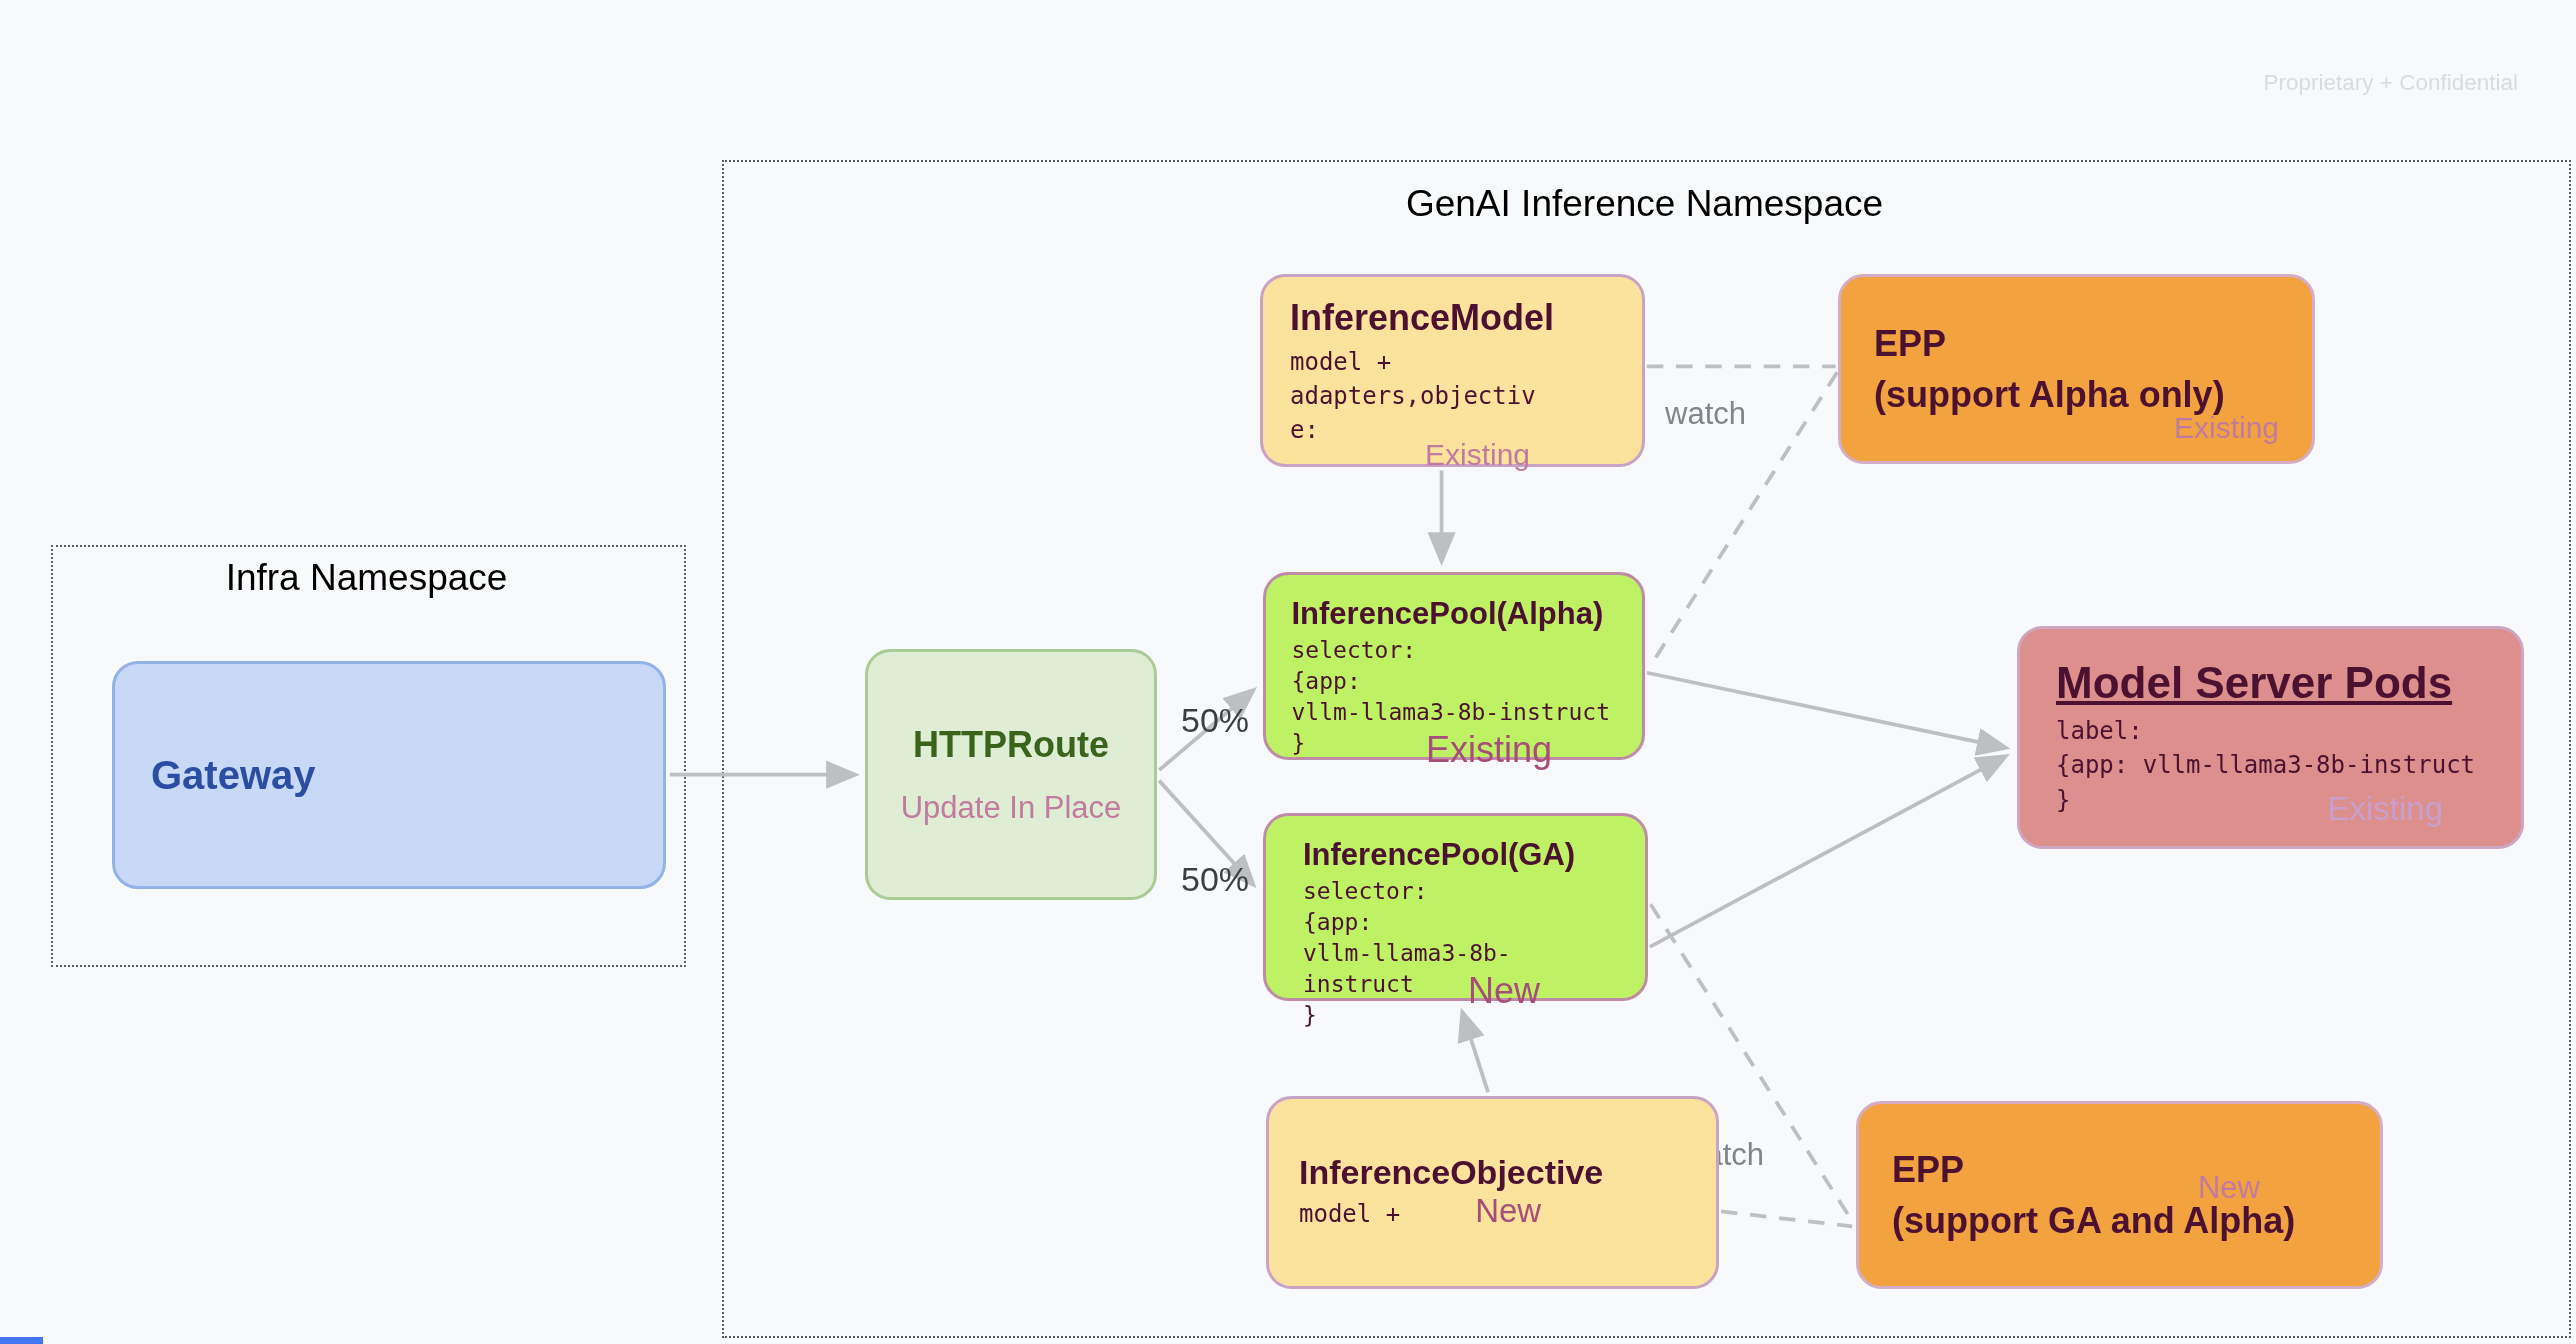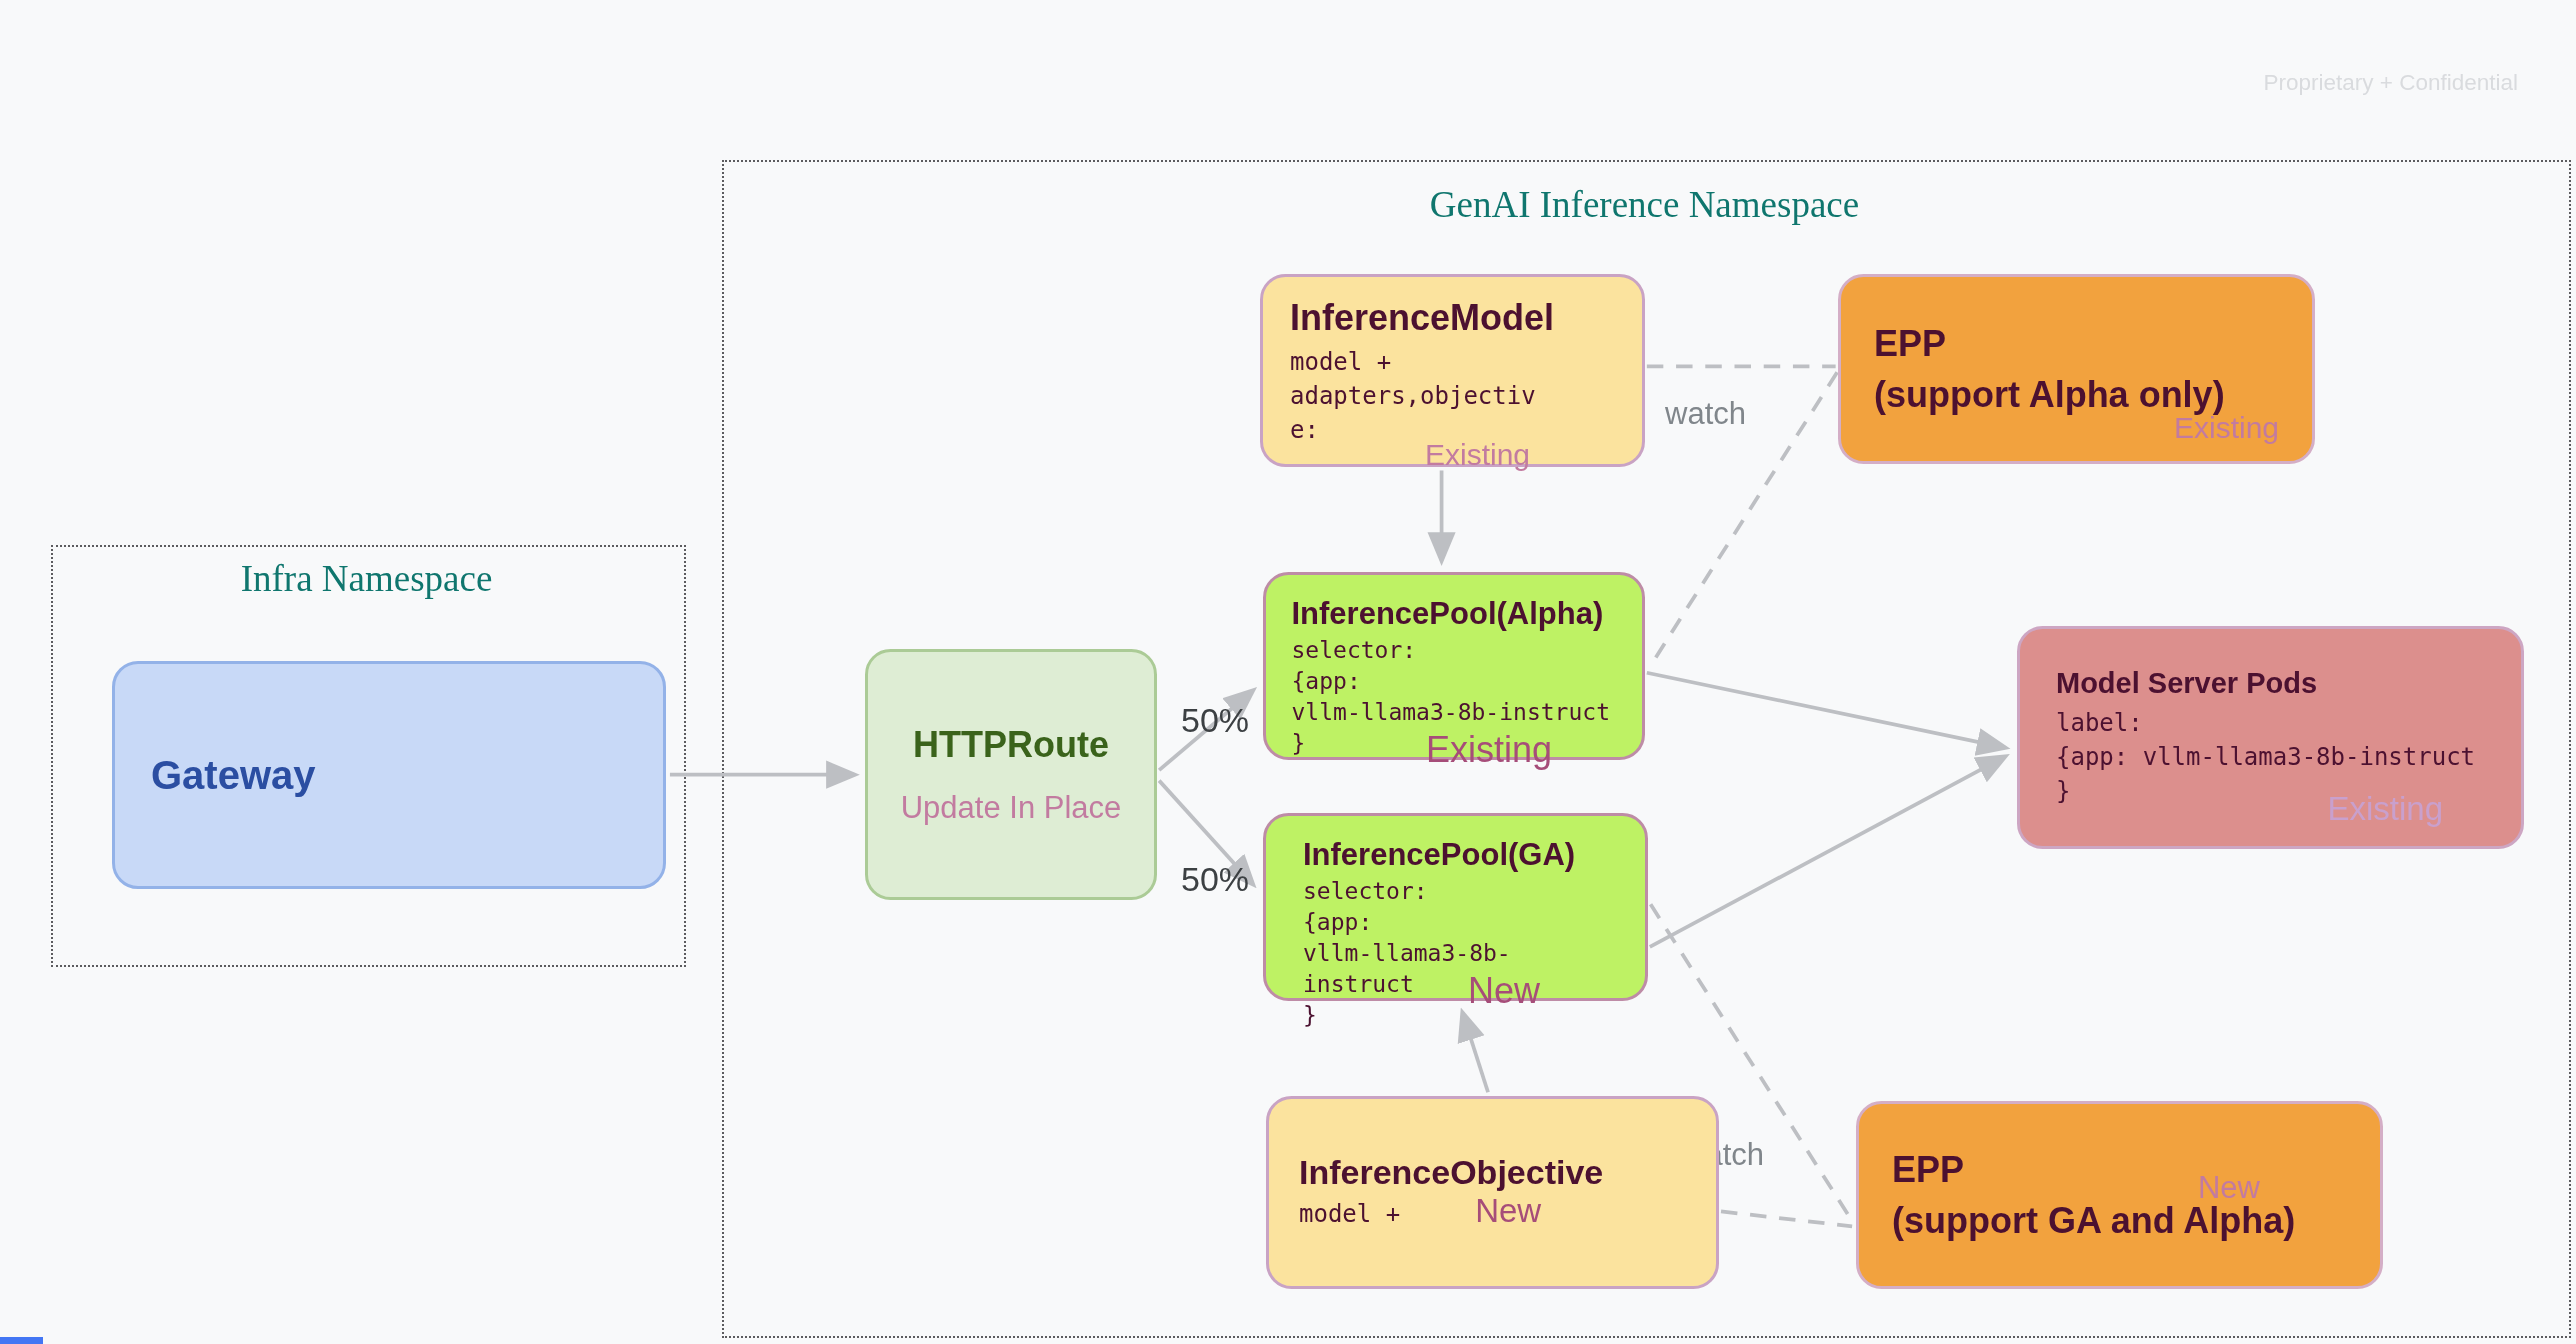--- a/index.html
+++ b/index.html
@@ -1,20 +1,20 @@
 <!DOCTYPE html>
 <html style="font-size:12px"><head>
 <meta charset="utf-8">
 <style>
   html,body{margin:0;padding:0;background:#F8F9FA;}
   #canvas{position:relative;width:2576px;height:1344px;background:#F8F9FA;overflow:hidden;
           font-family:"Liberation Sans",sans-serif;}
   svg.wires{position:absolute;left:0;top:0;z-index:1;}
   .ns{position:absolute;border:2.2px dotted #5B5B5E;z-index:0;}
-  .ns-title{position:absolute;text-align:center;font-size:37px;color:#0f766e;z-index:2;font-family:Liberation Serif, serif;}
+  .ns-title{position:absolute;text-align:center;font-size:37px;color:#000000;z-index:2;}
   .node{position:absolute;box-sizing:border-box;border-radius:25.5px;z-index:3;}
   .yellow{background:#FBE39E;border:3px solid #C9A3C4;}
   .pink{background:#bef264;border:3px solid #BE8CA6;}
   .orange{background:#F2A23E;border:3px solid #D4AEC6;}
   .salmon{background:#DC8F8D;border:3px solid #CDA6C3;}
   .green{background:#DEEDD4;border:3px solid #ABCB96;}
   .blue{background:#C8D9F7;border:3px solid #93B2E8;}
   .node-title{font-weight:bold;color:#4C1130;}
   .code{font-family:"DejaVu Sans Mono","Liberation Mono",monospace;color:#4C1130;
         white-space:pre-line;font-size:24px;line-height:1.42;margin-top:6px;}
@@ -37,21 +37,21 @@
   #n-imodel .node-title{font-size:36px;}
   #n-epp-a{left:1838px;top:274px;width:477px;height:190px;display:flex;flex-direction:column;
            justify-content:center;padding-left:33px;}
   #n-epp-a .node-title,#n-epp-ga .node-title{font-size:36px;line-height:1.42;}
   #n-pool-a{left:1263px;top:572px;width:382px;height:188px;padding:21px 25.5px;}
   #n-pool-a .node-title,#n-pool-ga .node-title{font-size:31px;}
   #n-pool-a .code,#n-pool-ga .code{font-size:23px;line-height:1.35;margin-top:3px;}
   #n-pool-ga{left:1263px;top:813px;width:385px;height:188px;padding:21px 37px;}
   #n-mserver{left:2017px;top:626px;width:507px;height:223px;display:flex;flex-direction:column;
              justify-content:center;padding-left:36px;}
-  #n-mserver .node-title{font-size:29px;}
+  #n-mserver .node-title{font-size:44px;text-decoration:underline;}
   #n-iobj{left:1266px;top:1096px;width:453px;height:193px;display:flex;flex-direction:column;
           justify-content:center;padding-left:30px;}
   #n-iobj .node-title{font-size:34px;}
   #n-iobj .code-row{display:flex;align-items:baseline;}
   #n-iobj .code{margin-top:4.5px;}
   #n-iobj .inline-tag{position:static;margin-left:75px;font-size:33px;color:#A64D79;}
   #n-epp-ga{left:1856px;top:1101px;width:527px;height:188px;display:flex;flex-direction:column;
             justify-content:center;padding-left:33px;}
 </style>
 </head>

